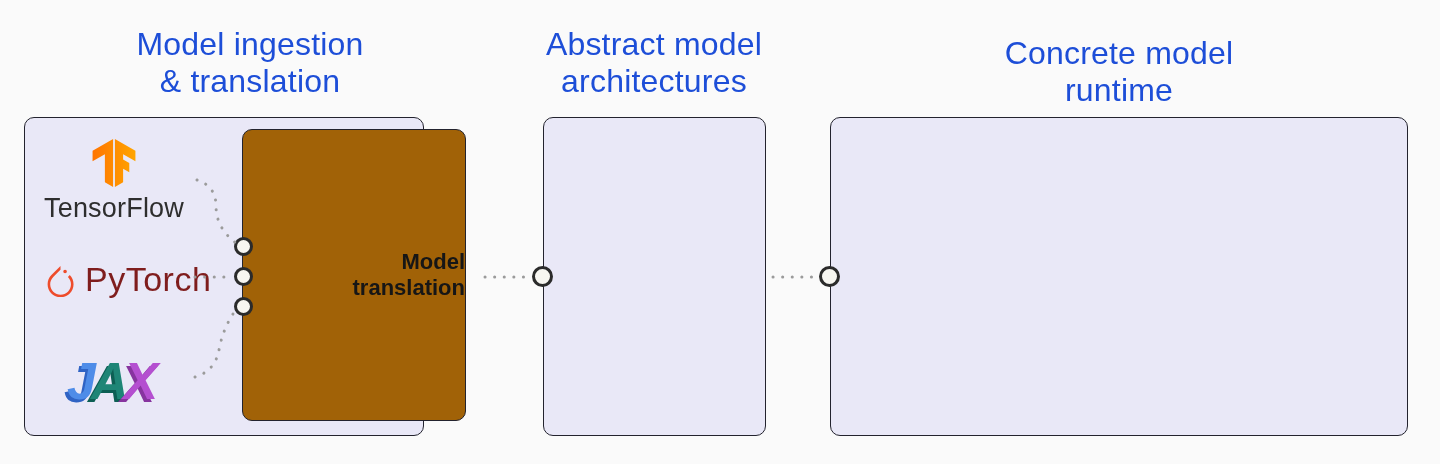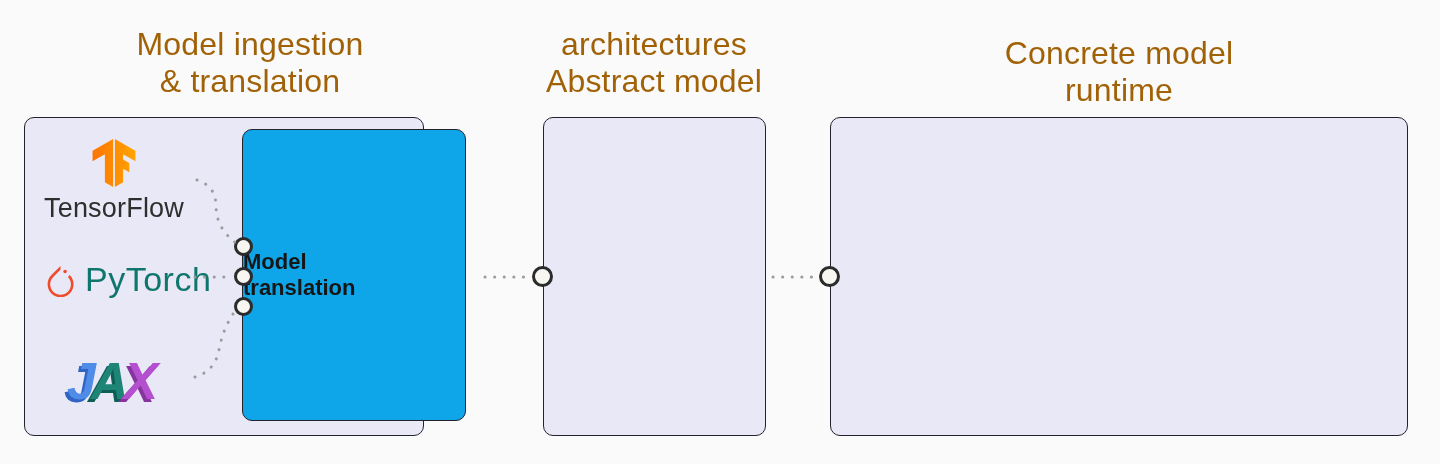--- a/index.html
+++ b/index.html
@@ -2,54 +2,54 @@
 <html><head>
 <meta charset="utf-8">
 <style>
   html,body{margin:0;padding:0;}
   .canvas{
     position:relative;width:1440px;height:464px;background:#FAFAFA;
     font-family:"Liberation Sans",sans-serif;overflow:hidden;
   }
   .col-title{
     position:absolute;top:26px;width:400px;text-align:center;
-    font-size:32px;line-height:37px;font-weight:500;color:#a16207;letter-spacing:.2px;
+    font-size:32px;line-height:37px;font-weight:500;color:#1d4ed8;letter-spacing:.2px;
   }
   .title-1{left:50px;}
   .title-2{left:454px;}
   .title-3{left:919px;margin-top:9px;}
   .panel{
     position:absolute;top:117px;height:319px;background:#E9E8F7;
     border:1.5px solid #23232E;border-radius:10px;box-sizing:border-box;
   }
   .panel-ingestion{left:24px;width:400px;}
   .panel-abstract{left:543px;width:223px;}
   .panel-runtime{left:830px;width:578px;}
 
   .tf-block{position:absolute;left:0;top:20px;width:178px;text-align:center;}
   .tf-icon{width:48px;height:50px;display:inline-block;}
   .tf-label{margin-top:1px;font-size:27px;font-weight:500;color:#2E2E2E;letter-spacing:.2px;}
 
   .pt-block{position:absolute;left:20px;top:142px;display:flex;align-items:center;}
   .pt-icon{width:31px;height:31px;margin-top:3px;}
-  .pt-label{margin-left:9px;font-size:34px;font-weight:400;color:#0f766e;letter-spacing:.5px;}
+  .pt-label{margin-left:9px;font-size:34px;font-weight:400;color:#7f1d1d;letter-spacing:.5px;}
 
   .jax-block{
     position:absolute;left:42px;top:230px;display:flex;
     font-size:52px;font-style:italic;font-weight:bold;line-height:66px;
   }
   .jx{display:inline-block;}
   .jx-j{color:#4E8CE8;text-shadow:-3px 3px 0 #2F63C4;}
   .jx-a{color:#1E8576;text-shadow:-3px 3px 0 #0D5F54;margin-left:-5px;}
   .jx-x{color:#B44FD0;text-shadow:-3px 3px 0 #87349F;margin-left:-5px;}
 
   .translator{
     position:absolute;left:217px;top:11px;width:224px;height:292px;
-    background:#0ea5e9;border:1.5px solid #23232E;border-radius:10px;box-sizing:border-box;
-    display:flex;flex-direction:column;align-items:flex-start;justify-content:center;
+    background:#a16207;border:1.5px solid #23232E;border-radius:10px;box-sizing:border-box;
+    display:flex;flex-direction:column;align-items:flex-end;justify-content:center;
     font-size:22px;line-height:26px;font-weight:600;color:#161616;
   }
   .port{
     position:absolute;left:209px;width:13px;height:13px;border:3px solid #2B2B2B;
     border-radius:50%;background:#F7F6F1;
   }
   .port-1{top:119px;} .port-2{top:149px;} .port-3{top:179px;}
 
   .edge-node{
     position:absolute;width:15px;height:15px;border:3px solid #2B2B2B;
@@ -64,22 +64,22 @@
 </head>
 <body>
 
 <div class="canvas">
 
   <div class="col-title title-1">
     <div>Model ingestion</div>
     <div>&amp; translation</div>
   </div>
   <div class="col-title title-2">
+    <div>Abstract model</div>
     <div>architectures</div>
-    <div>Abstract model</div>
   </div>
   <div class="col-title title-3">
     <div>Concrete model</div>
     <div>runtime</div>
   </div>
 
   <div class="panel panel-ingestion">
 
     <div class="tf-block">
       <svg class="tf-icon" viewBox="0 0 24 24">

